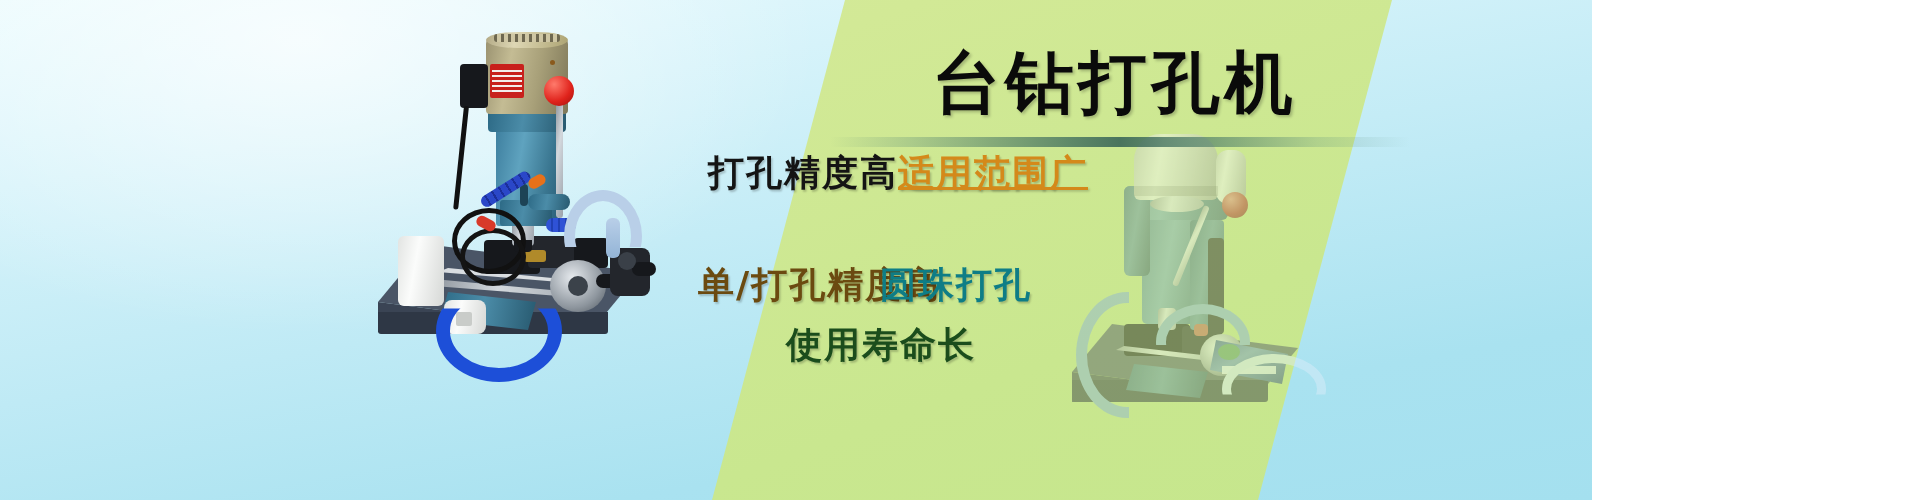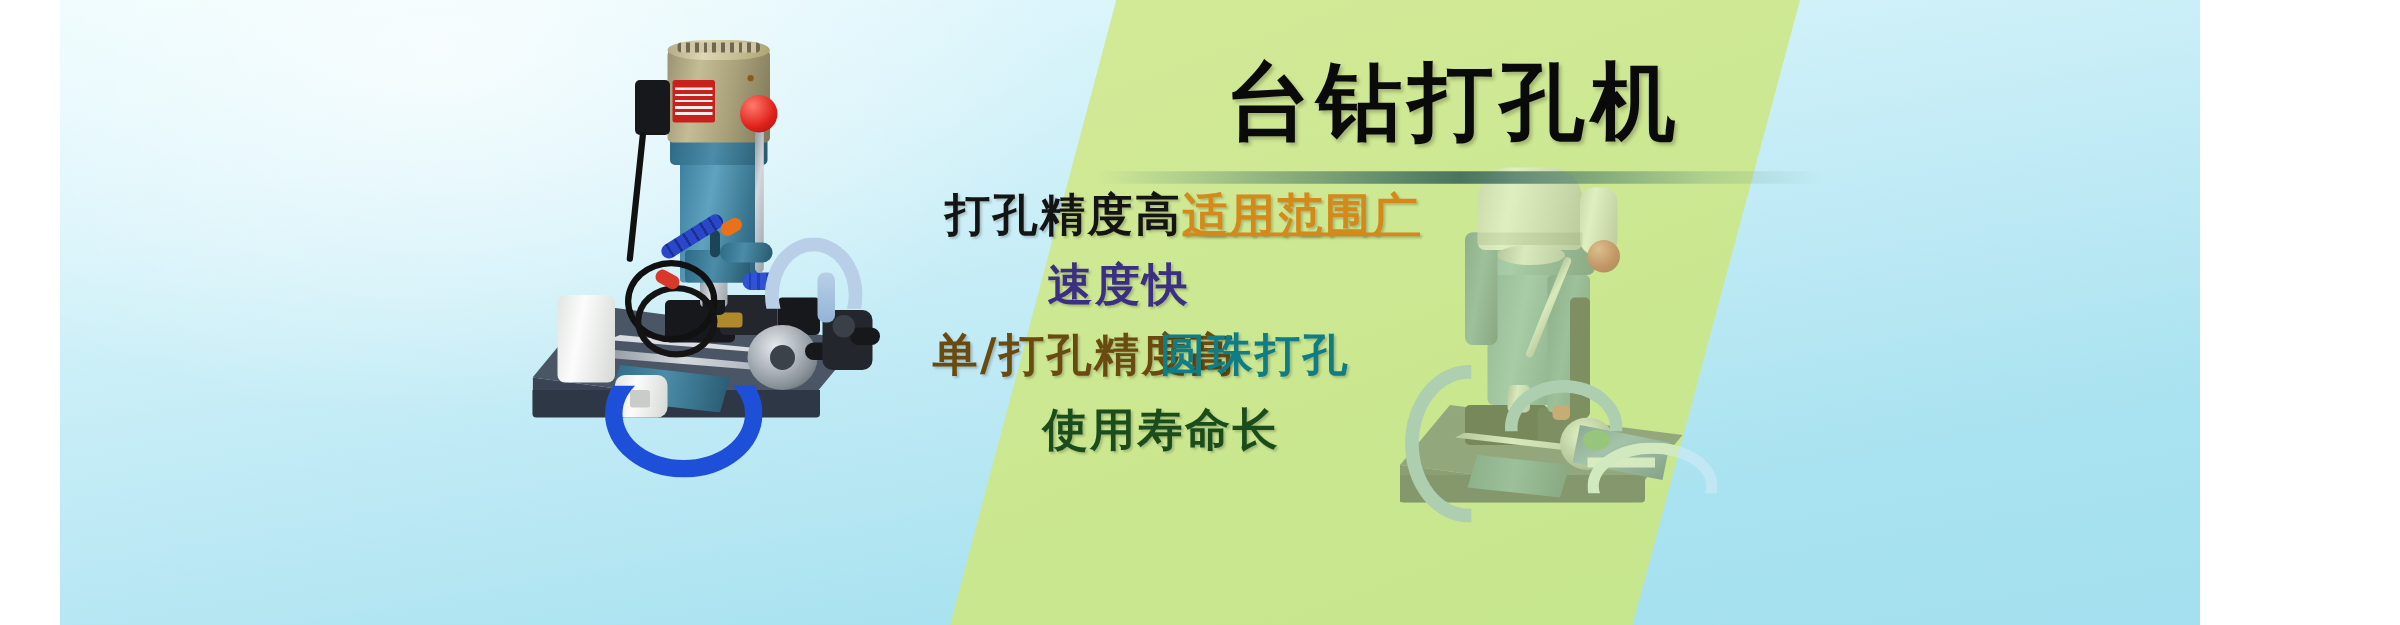--- a/index.html
+++ b/index.html
@@ -1,20 +1,20 @@
 <!DOCTYPE html>
 <html><head>
 <meta charset="utf-8">
 <style>
   html,body{margin:0;padding:0;}
   body{width:1920px;height:500px;overflow:hidden;
        font-family:"DejaVu Serif","Liberation Serif",serif;}
 
-  #banner{position:relative;width:1712px;height:500px;overflow:hidden;
-          background:linear-gradient(170deg,#eafbfd 0%,#dbf5fb 18%,#bfeaf5 52%,#a9e2f0 78%,#a4e0ef 100%);margin-left:48px;}
+  #banner{position:relative;width:1592px;height:500px;overflow:hidden;
+          background:linear-gradient(170deg,#eafbfd 0%,#dbf5fb 18%,#bfeaf5 52%,#a9e2f0 78%,#a4e0ef 100%);}
 
   
   .bg-glow{position:absolute;inset:0;
      background:radial-gradient(ellipse 740px 420px at 300px 40px,rgba(255,255,255,.72),rgba(255,255,255,0) 70%);}
 
   
   .green-panel{position:absolute;left:0;top:0;width:1920px;height:500px;
      background:linear-gradient(160deg,#d8ea9e 0%,#d2e996 28%,#c9e78f 62%,#c3e68b 100%);
      -webkit-clip-path:polygon(845px 0, 1392px 0, 1258px 500px, 712px 500px);
      clip-path:polygon(845px 0, 1392px 0, 1258px 500px, 712px 500px);}
@@ -235,21 +235,20 @@
   <div class="divider"></div>
 
   <div class="title">台钻打孔机</div>
 
   <div class="features">
     <div class="frow r1">
       <span class="feat f1" style="color: rgb(20, 20, 20);">打孔精度高</span>
       <span class="feat f2" style="color: rgb(212, 137, 26); text-decoration: underline;">适用范围广</span>
     </div>
     <div class="frow r2">
-      <span class="feat f3" style="color: rgb(59, 47, 131);">速度快</span>
     </div>
     <div class="frow r3">
       <span class="feat f5" style="color: rgb(107, 74, 16);">单/打孔精度高</span>
       <span class="feat f6" style="color: rgb(14, 125, 134);">圆珠打孔</span>
     </div>
     <div class="frow r4">
       <span class="feat f7" style="color: rgb(27, 77, 28);">使用寿命长</span>
     </div>
   </div>
 

